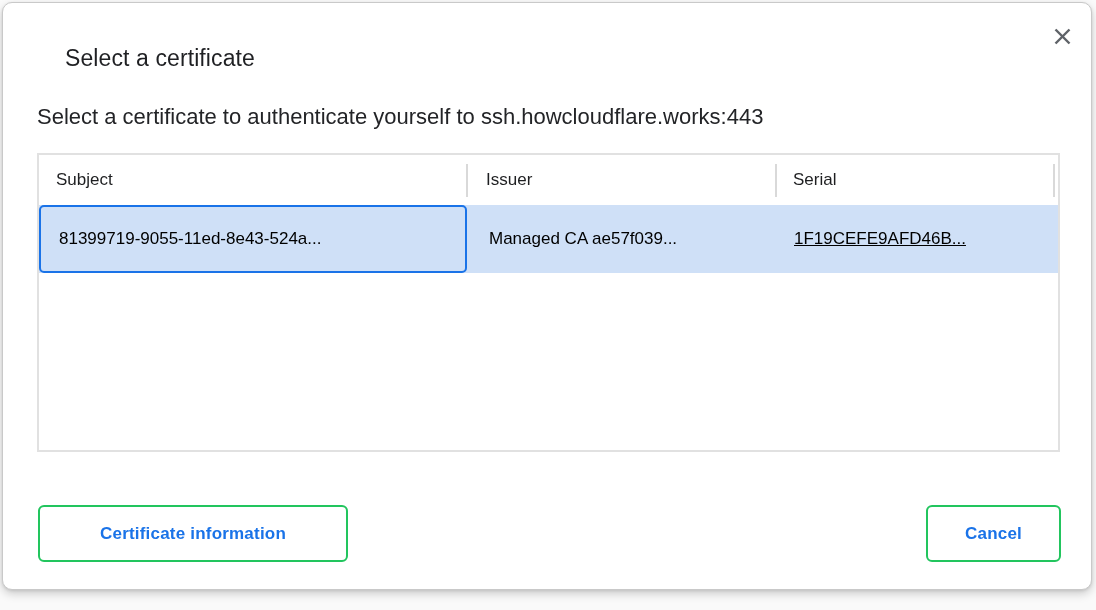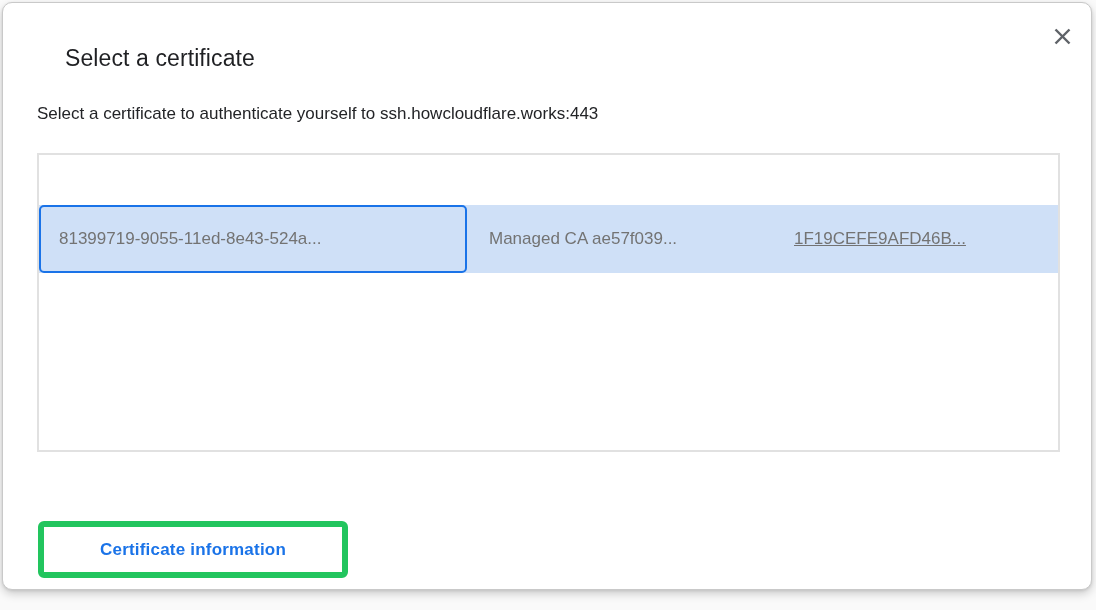--- a/index.html
+++ b/index.html
@@ -34,21 +34,21 @@
     left: 34px; top: 42px;
     font-size: 23px;
     font-weight: 400;
     color: #1f2023;
     letter-spacing: 0.1px;
     margin-left: 28px;
   }
   .dlg-subtitle {
     position: absolute;
     left: 34px; top: 101px;
-    font-size: 17px;
+    font-size: 22px;
     font-weight: 400;
     color: #232427;
   }
   .cert-table {
     position: absolute;
     left: 34px; top: 150px;
     width: 1023px; height: 299px;
     border: 2px solid #e1e1e1;
     background: #fff;
   }
@@ -80,21 +80,21 @@
     position: absolute;
     left: 0; top: 50px;
     width: 100%; height: 68px;
     cursor: default;
   }
   .row-cell {
     position: absolute;
     top: 0;
     line-height: 68px;
     font-size: 17px;
-    color: #737373;
+    color: #000000;
     white-space: nowrap;
   }
   .cell-subject { left: 20px; }
   .cell-issuer  { left: 450px; }
   .cell-serial  { left: 755px; text-decoration: underline; }
   .focus-ring {
     position: absolute;
     left: 0px; top: 0px;
     width: 428px; height: 68px;
     border: 2px solid var(--accent, #1a73e8);
@@ -106,23 +106,22 @@
     height: 57px;
     border-radius: 6px;
     font-family: "Liberation Sans", sans-serif;
     font-size: 17px;
     font-weight: 700;
     cursor: pointer;
     letter-spacing: 0.2px;
   }
   .btn-secondary {
     background: #ffffff;
-    border: 6px solid #22c55e;
+    border: 2px solid #22c55e;
     color: var(--accent, #1a73e8);
-    margin-top: 16px;
   }
   .btn-primary {
     background: var(--accent, #1a73e8);
     border: 1px solid var(--accent, #1a73e8);
     color: #ffffff;
   }
   .btn-cert-info { left: 35px;  width: 310px; }
   .btn-ok        { left: 770px; width: 137px; }
   .btn-cancel    { left: 923px; width: 135px; }
 </style>
@@ -136,24 +135,33 @@
       <line x1="3.5" y1="3.5" x2="17.5" y2="17.5" stroke="#5f6368" stroke-width="2.4"></line>
       <line x1="17.5" y1="3.5" x2="3.5" y2="17.5" stroke="#5f6368" stroke-width="2.4"></line>
     </svg>
   </button>
 
   <div class="dlg-title">Select a certificate</div>
 
   <div class="dlg-subtitle">Select a certificate to authenticate yourself to ssh.howcloudflare.works:443</div>
 
   <div class="cert-table">
+    <div class="table-header">
+      <span class="hdr-label hdr-subject">Subject</span>
+      <span class="hdr-label hdr-issuer">Issuer</span>
+      <span class="hdr-label hdr-serial">Serial</span>
+      <span class="col-divider div-1"></span>
+      <span class="col-divider div-2"></span>
+      <span class="col-divider div-3"></span>
+    </div>
 
     <div class="table-row" id="cert-row" style="background: rgb(207, 224, 247);">
       <span class="focus-ring"></span>
       <span class="row-cell cell-subject">81399719-9055-11ed-8e43-524a...</span>
       <span class="row-cell cell-issuer">Managed CA ae57f039...</span>
       <span class="row-cell cell-serial">1F19CEFE9AFD46B...</span>
     </div>
   </div>
 
   <button class="btn btn-secondary btn-cert-info">Certificate information</button>
+  <button class="btn btn-secondary btn-cancel">Cancel</button>
 
 </div>
 
 </body></html>

